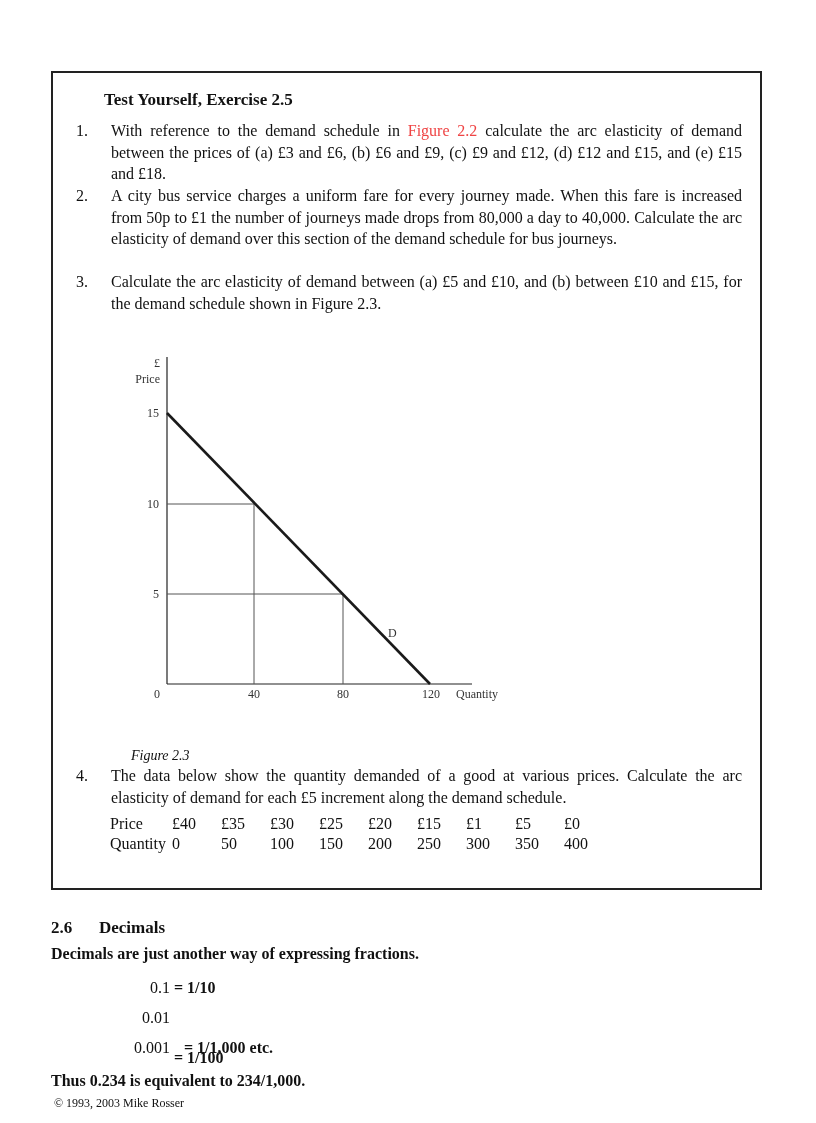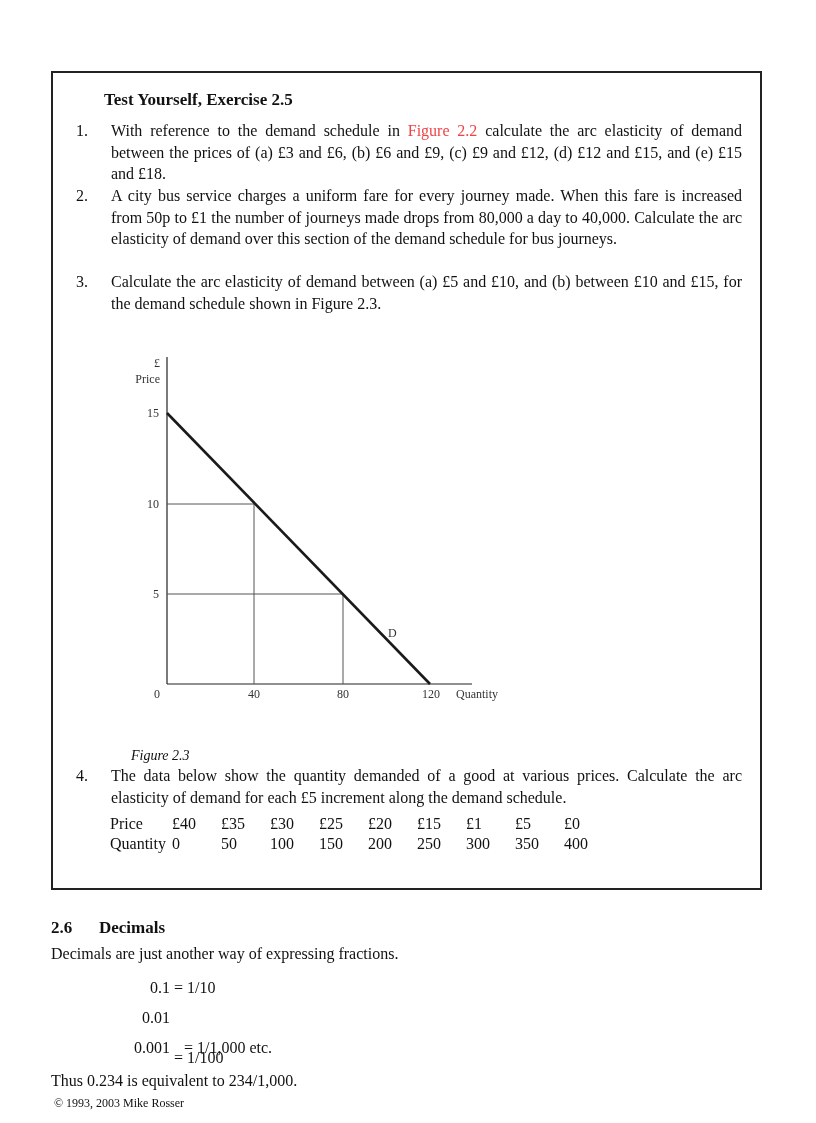--- a/index.html
+++ b/index.html
@@ -11,21 +11,21 @@
   .item { position:absolute; left:76px; width:666px; font-size:16px; line-height:21.5px; }
   .item .num { position:absolute; left:0; top:0; width:30px; }
   .item .txt { margin-left:35px; text-align:justify; }
   .link { color:#ef4444; cursor:pointer; }
   svg text { font-family:"Liberation Serif", "DejaVu Serif", serif; fill:#333; }
   .caption { position:absolute; left:131px; top:728px; font-size:14px; font-style:italic;margin-top:20px; }
   table.sched { position:absolute; left:110px; top:815px; border-collapse:collapse; font-size:16px; }
   table.sched td { padding:0 0 2px 0; }
   .sec-head { position:absolute; left:51px; top:918px; font-size:17px; font-weight:bold; }
   .sec-head .secnum { display:inline-block; width:48px; }
-  .para { position:absolute; left:51px; font-size:16px; }
+  .para { position:absolute; left:51px; font-size:16px;font-weight:bold; }
   .eq { position:absolute; font-size:16px; text-align:right; width:200px; }
   .copy { position:absolute; left:54px; top:1096px; font-size:12px; }
 </style>
 </head>
 <body>
 
 <div class="box"></div>
 
 <div class="ex-title">Test Yourself, Exercise 2.5</div>
 

